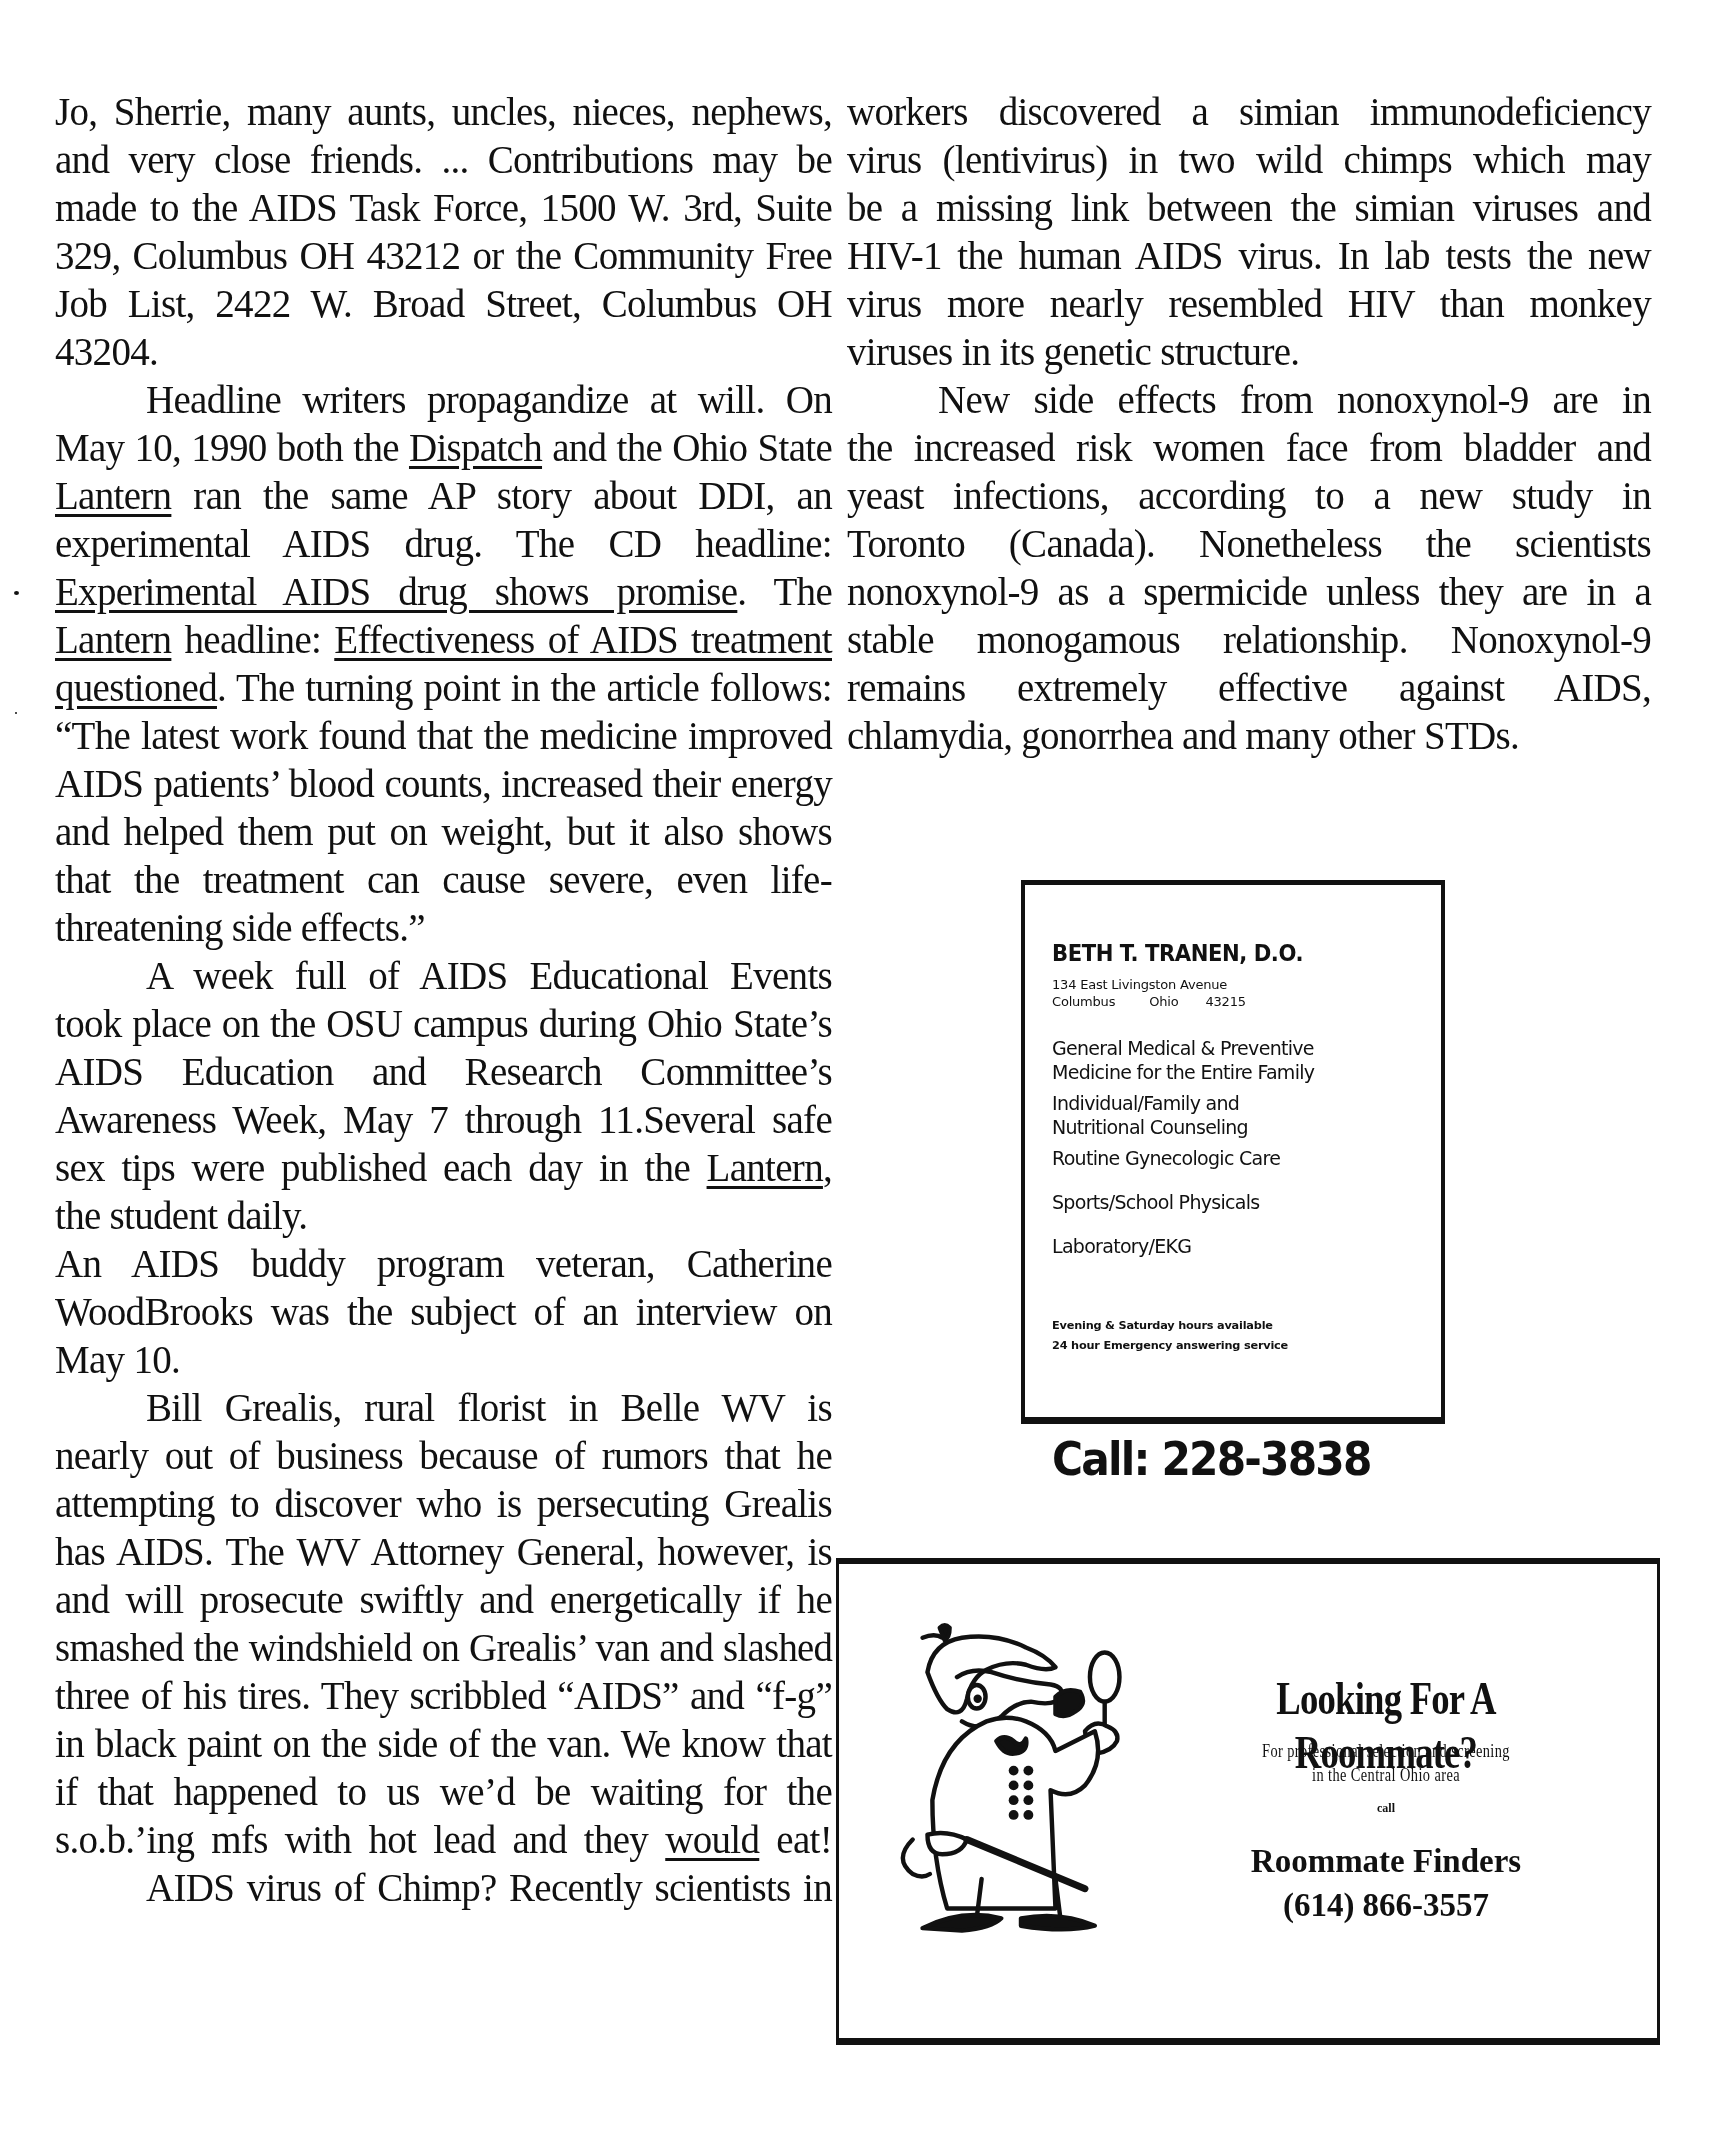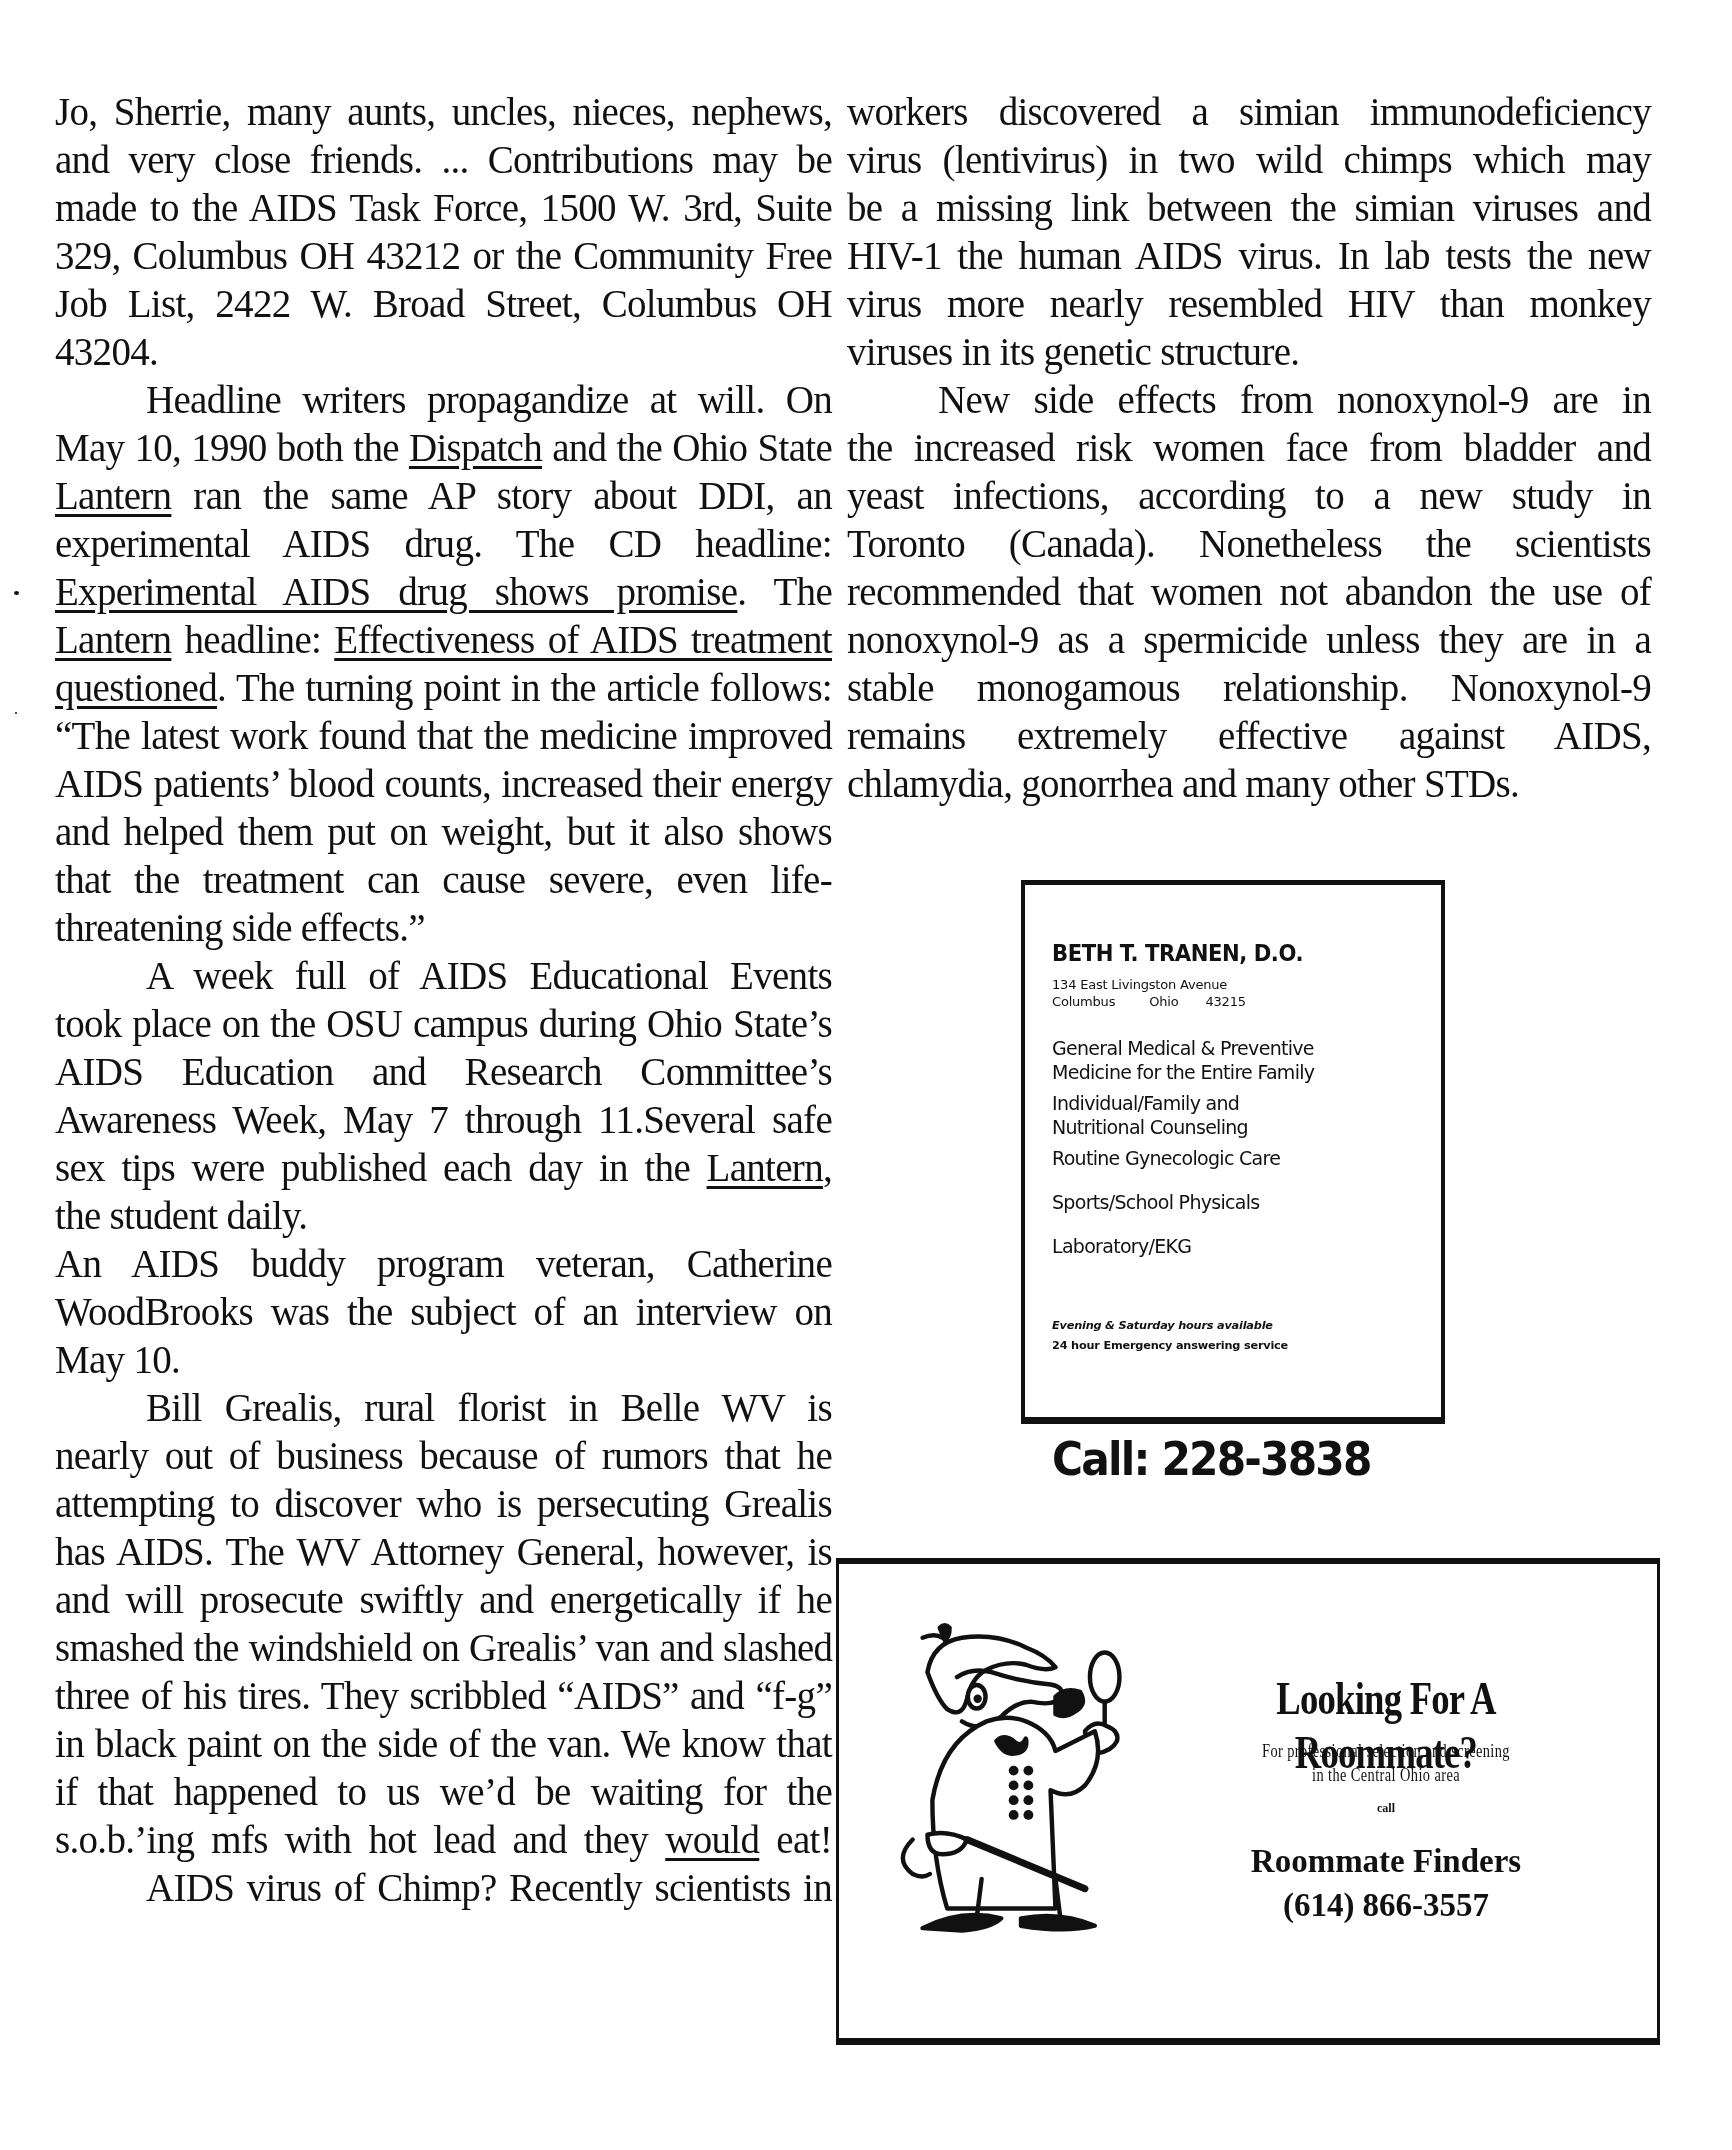--- a/index.html
+++ b/index.html
@@ -100,21 +100,20 @@
     <span class="line">workers discovered a simian immunodeficiency</span>
     <span class="line">virus (lentivirus) in two wild chimps which may</span>
     <span class="line">be a missing link between the simian viruses and</span>
     <span class="line">HIV-1 the human AIDS virus. In lab tests the new</span>
     <span class="line">virus more nearly resembled HIV than monkey</span>
     <span class="line last">viruses in its genetic structure.</span>
     <span class="line indent">New side effects from nonoxynol-9 are in</span>
     <span class="line">the increased risk women face from bladder and</span>
     <span class="line">yeast infections, according to a new study in</span>
     <span class="line">Toronto (Canada). Nonetheless the scientists</span>
-    <span class="line">recommended that women not abandon the use of</span>
     <span class="line">nonoxynol-9 as a spermicide unless they are in a</span>
     <span class="line">stable monogamous relationship. Nonoxynol-9</span>
     <span class="line">remains extremely effective against AIDS,</span>
     <span class="line last">chlamydia, gonorrhea and many other STDs.</span>
   </div>
 
   <div class="ad-doctor">
     <div class="name">BETH T. TRANEN, D.O.</div>
     <div class="addr" style="top:92px;">134 East Livingston Avenue</div>
     <div class="addr" style="top:109px;text-align:center;">
@@ -124,21 +123,21 @@
       <div>General Medical &amp; Preventive</div>
       <div>Medicine for the Entire Family</div>
     </div>
     <div class="svc" style="top:206px;">
       <div>Individual/Family and</div>
       <div>Nutritional Counseling</div>
     </div>
     <div class="svc" style="top:261px;">Routine Gynecologic Care</div>
     <div class="svc" style="top:305px;">Sports/School Physicals</div>
     <div class="svc" style="top:349px;">Laboratory/EKG</div>
-    <div class="hours" style="top:430px;font-style:italic;">Evening &amp; Saturday hours available</div>
+    <div class="hours" style="top:430px;">Evening &amp; Saturday hours available</div>
     <div class="hours" style="top:450px;">24 hour Emergency answering service</div>
     <div class="call">Call: 228-3838</div>
   </div>
 
   <div class="ad-roommate">
     <svg class="detective" viewBox="0 0 520 690">
       <g fill="none" stroke="#111" stroke-width="9" stroke-linecap="round" stroke-linejoin="round">
 
         <path d="M60 60 q25 -10 40 0"></path>
         <path d="M95 40 q10 -10 20 0 q0 20 -10 25 z" fill="#111"></path>

